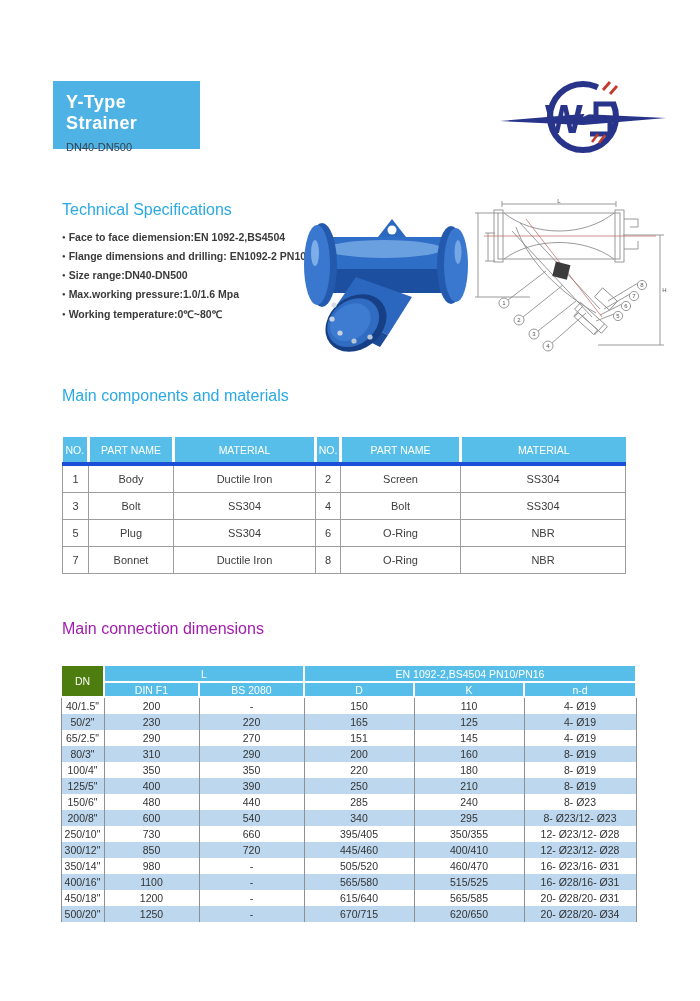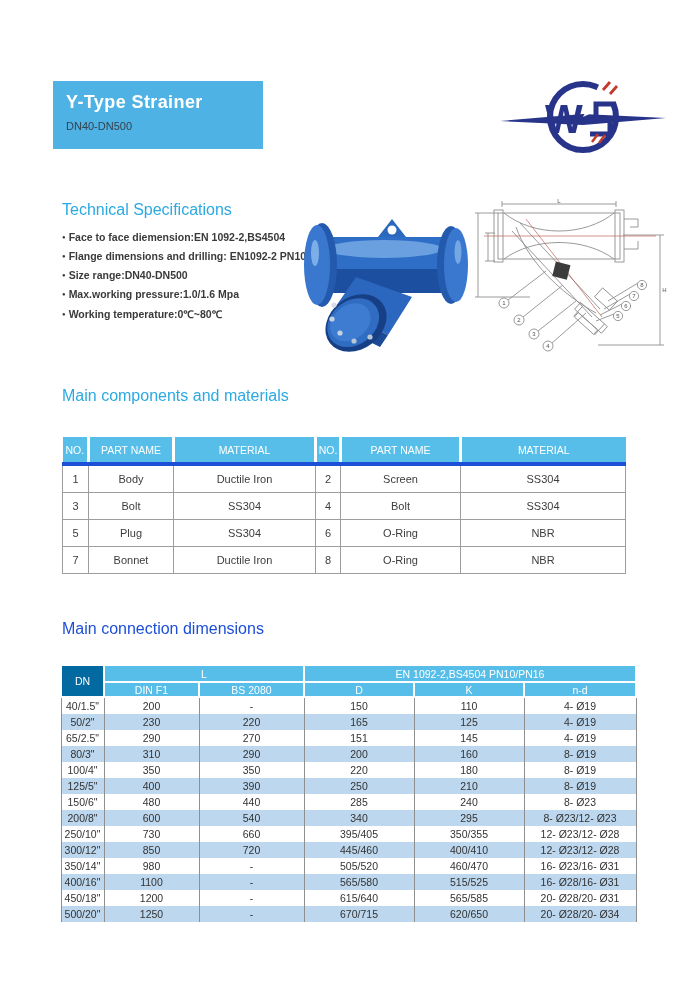--- a/index.html
+++ b/index.html
@@ -1,20 +1,20 @@
 <!DOCTYPE html>
 <html><head>
 <meta charset="utf-8">
 <style>
   html,body{margin:0;padding:0;background:#ffffff;}
   .page{position:relative;width:700px;height:1001px;background:#ffffff;overflow:hidden;
         font-family:"Liberation Sans",sans-serif;color:#3d3d3d;}
 
   
-  .banner{position:absolute;left:53px;top:81px;width:210px;height:68px;
+  .banner{position:absolute;left:53px;top:81px;width:147px;height:68px;
           box-sizing:border-box;padding:11px 0 0 13px;}
   .banner .title{font-size:18px;font-weight:bold;color:#ffffff;letter-spacing:.4px;}
   .banner .subtitle{margin-top:7px;font-size:11px;color:#33424e;}
 
   
   .logo{position:absolute;left:498px;top:72px;width:170px;text-align:center;}
   .brand{margin-top:1px;font-size:15px;font-weight:bold;color:#1e2b7e;letter-spacing:2.5px;}
 
   
   .sec{position:absolute;margin:0;font-size:16px;font-weight:normal;}
@@ -239,33 +239,33 @@
           <td>7</td>
           <td>Bonnet</td>
           <td>Ductile Iron</td>
           <td>8</td>
           <td>O-Ring</td>
           <td>NBR</td>
         </tr>
       </tbody>
   </table>
 
-  <h2 class="sec sec-dims" style="color:#1d4ed8;">Main connection dimensions</h2>
+  <h2 class="sec sec-dims" style="color:#a21caf;">Main connection dimensions</h2>
   <table class="dims-table">
     <colgroup>
       <col style="width:43px">
         <col style="width:95px">
         <col style="width:105px">
       <col style="width:110px">
         <col style="width:110px">
         <col style="width:112px">
     </colgroup>
     <thead>
       <tr class="grp">
-        <th rowspan="2" style="background:#0369a1;">DN</th>
+        <th rowspan="2" style="background:#4d7c0f;">DN</th>
         <th colspan="2" style="background:#56bee9;">L</th>
         <th colspan="3" style="background:#56bee9;">EN 1092-2,BS4504 PN10/PN16</th>
       </tr>
       <tr class="sub">
         <th style="background:#56bee9;">DIN F1</th>
         <th style="background:#56bee9;">BS 2080</th>
         <th style="background:#56bee9;">D</th>
         <th style="background:#56bee9;">K</th>
         <th style="background:#56bee9;">n-d</th>
       </tr>

